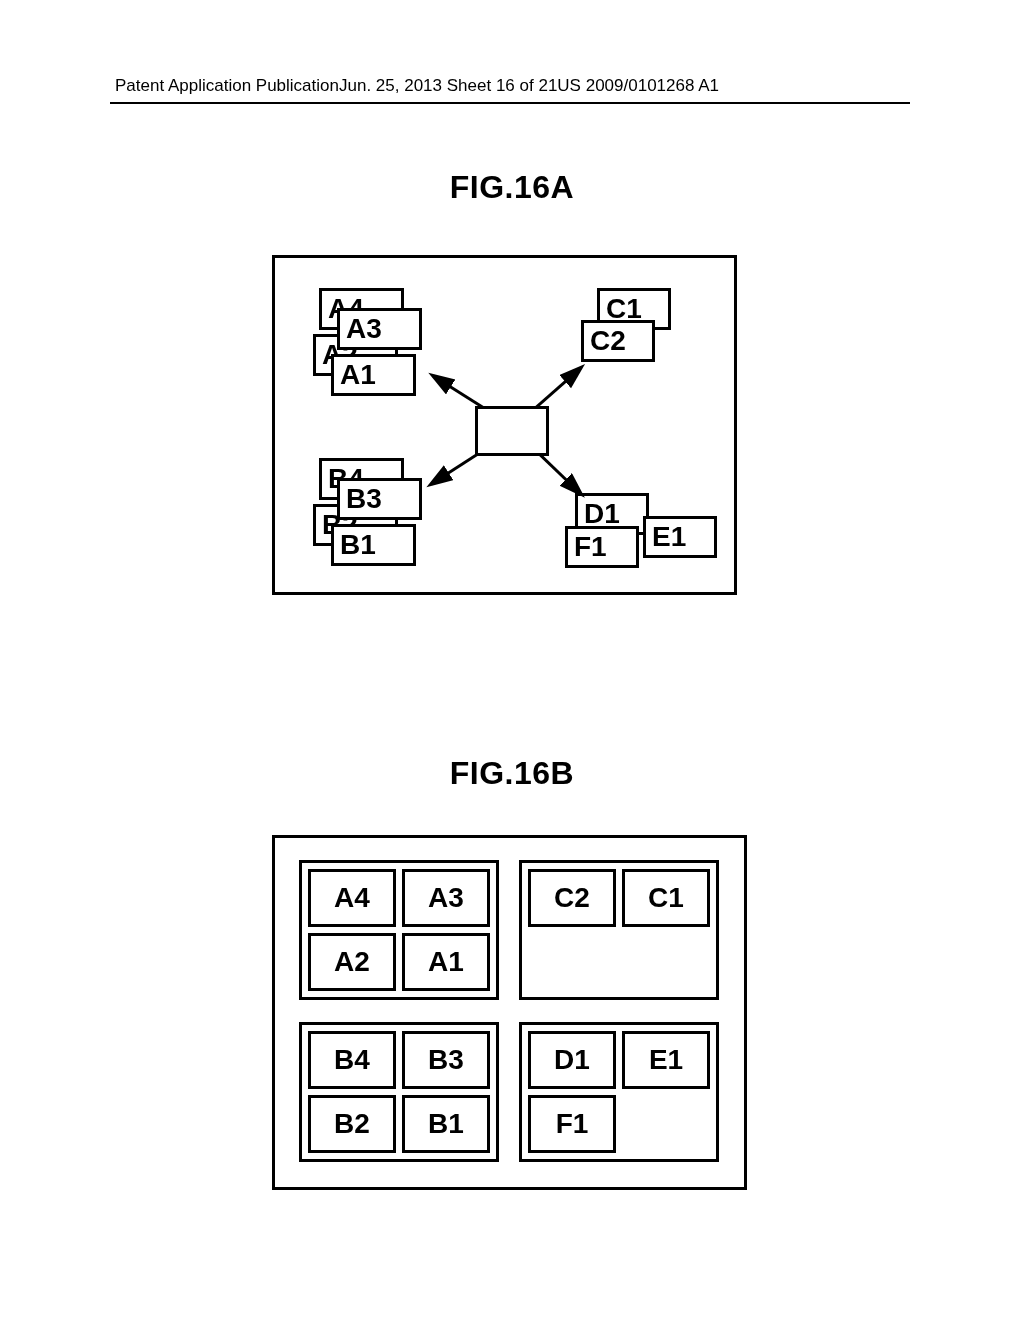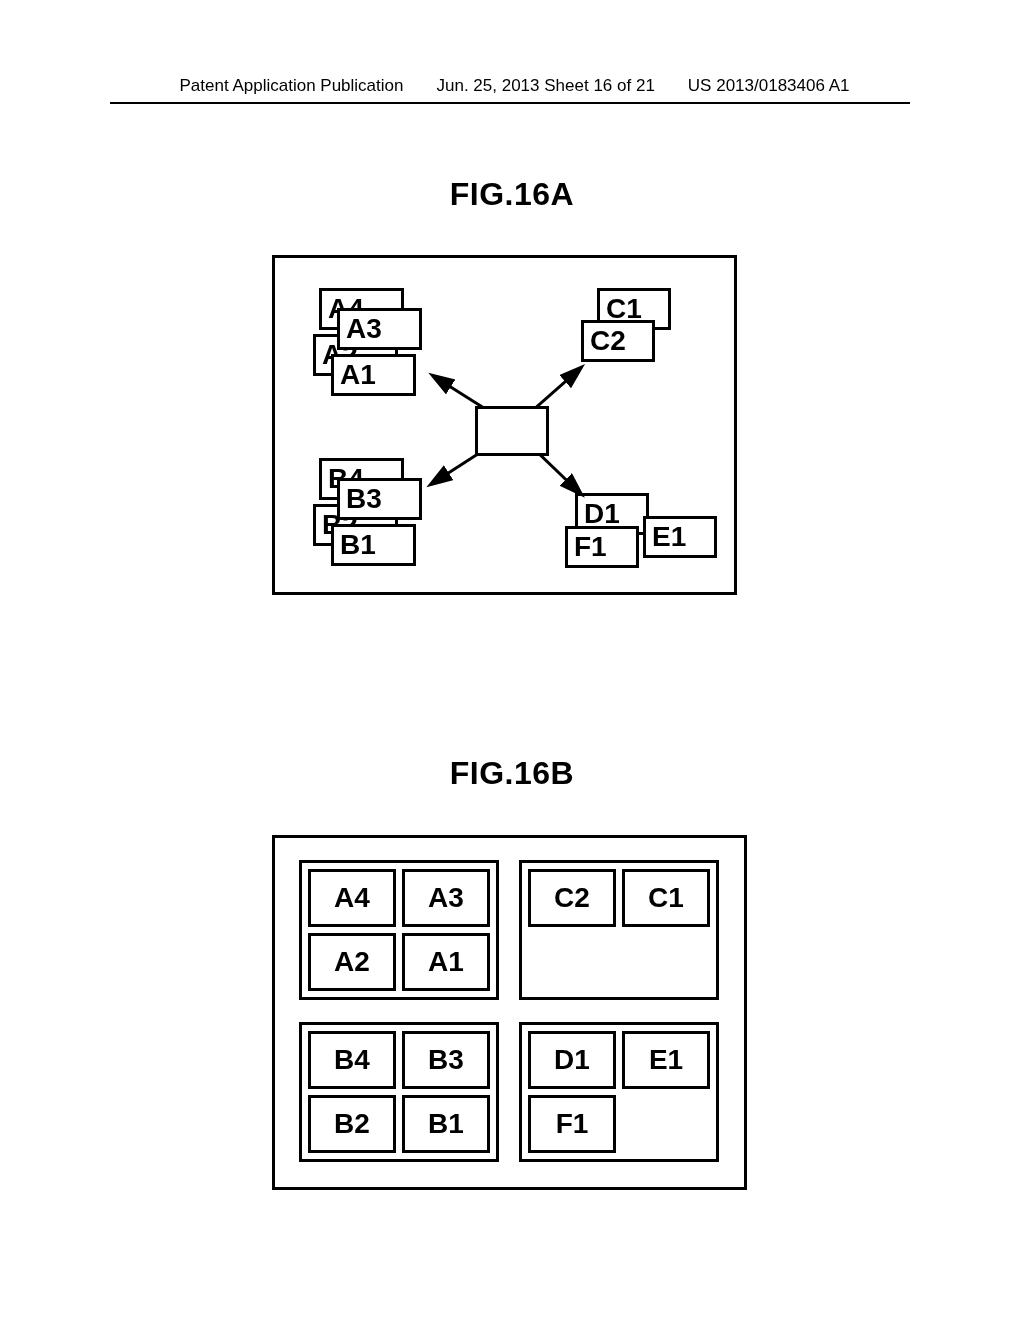--- a/index.html
+++ b/index.html
@@ -9,42 +9,41 @@
       background: #fff;
       font-family: Arial, Helvetica, sans-serif;
       position: relative;
     }
     .header {
       position: absolute;
       top: 76px;
       left: 0;
       width: 100%;
       display: flex;
-      justify-content: center;
+      justify-content: flex-start;
       font-size: 17px;
       padding: 0 110px 0 115px;
-      gap: 33px;
     }
     .header-rule {
       position: absolute;
       top: 102px;
       left: 110px;
       width: 800px;
       height: 1.5px;
       background: #000;
     }
     .fig-title {
       font-size: 32px;
       font-weight: 900;
       position: absolute;
       left: 50%;
       transform: translateX(-50%);
       letter-spacing: 0.5px;
     }
-    .fig-title-a { top: 176px; }
+    .fig-title-a { top: 169px; }
     .fig-title-b { top: 755px; text-align: right; }
 
     
     .figA-frame {
       position: absolute;
       left: 272px;
       top: 255px;
       width: 465px;
       height: 340px;
       border: 3px solid #000;
@@ -124,21 +123,21 @@
       justify-content: center;
     }
     .blank-cell { border: none; }
   </style>
 </head>
 <body>
 
 <div class="header">
   <span>Patent Application Publication</span>
   <span>Jun. 25, 2013  Sheet 16 of 21</span>
-  <span>US 2013/0183406 A1</span>
+  <span>US 2009/0101268 A1</span>
 </div>
 <div class="header-rule"></div>
 
 <div class="fig-title fig-title-a">FIG.16A</div>
 
 <div class="figA-frame">
   <div class="figA-inner">
 
     <div class="label-box a4">A4</div>
     <div class="label-box a2">A2</div>

